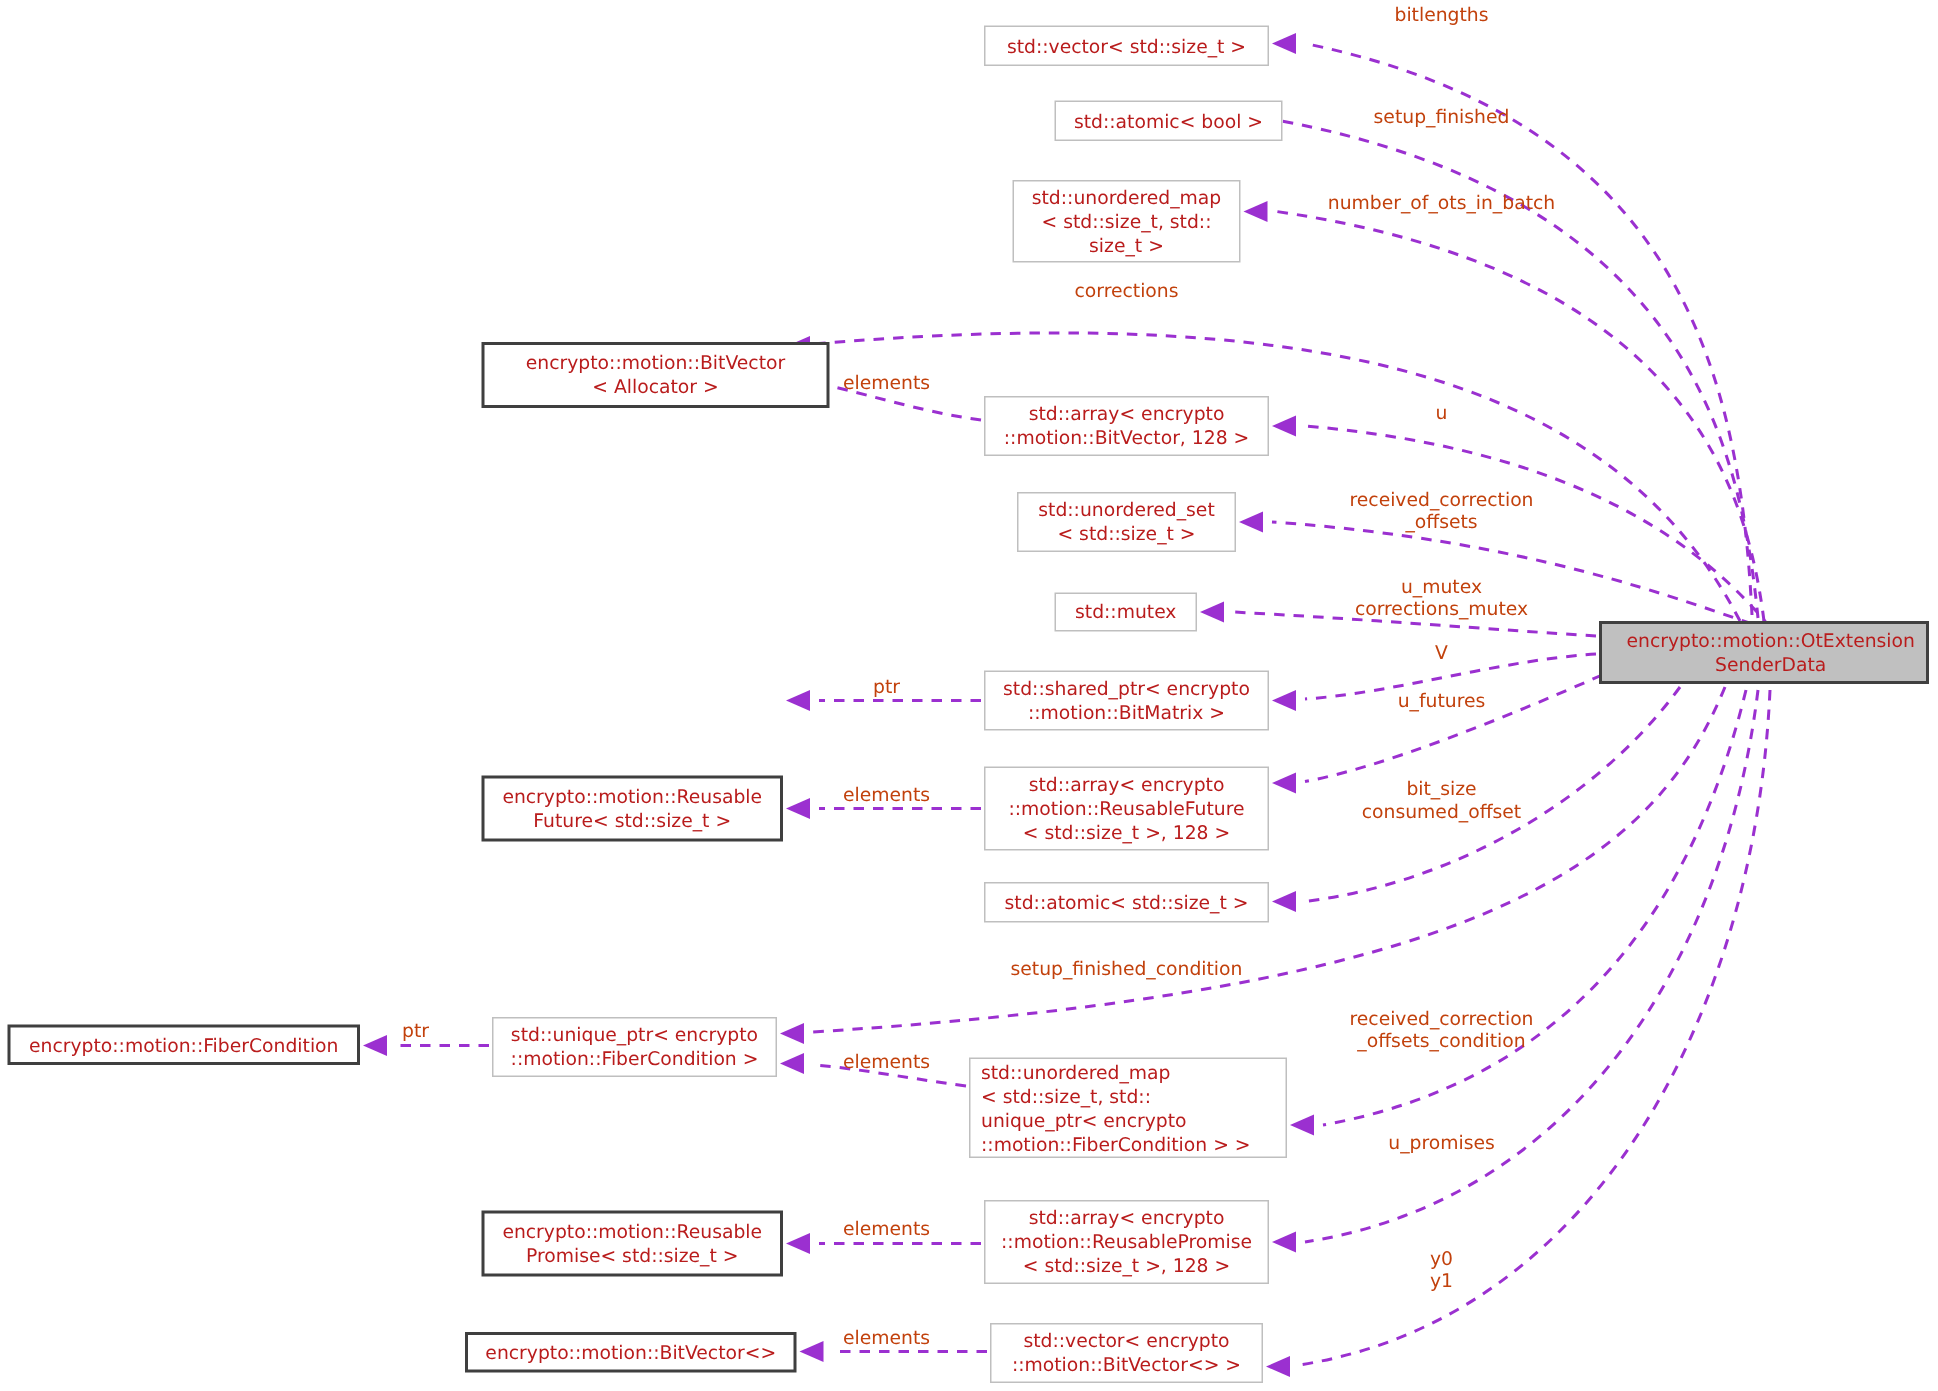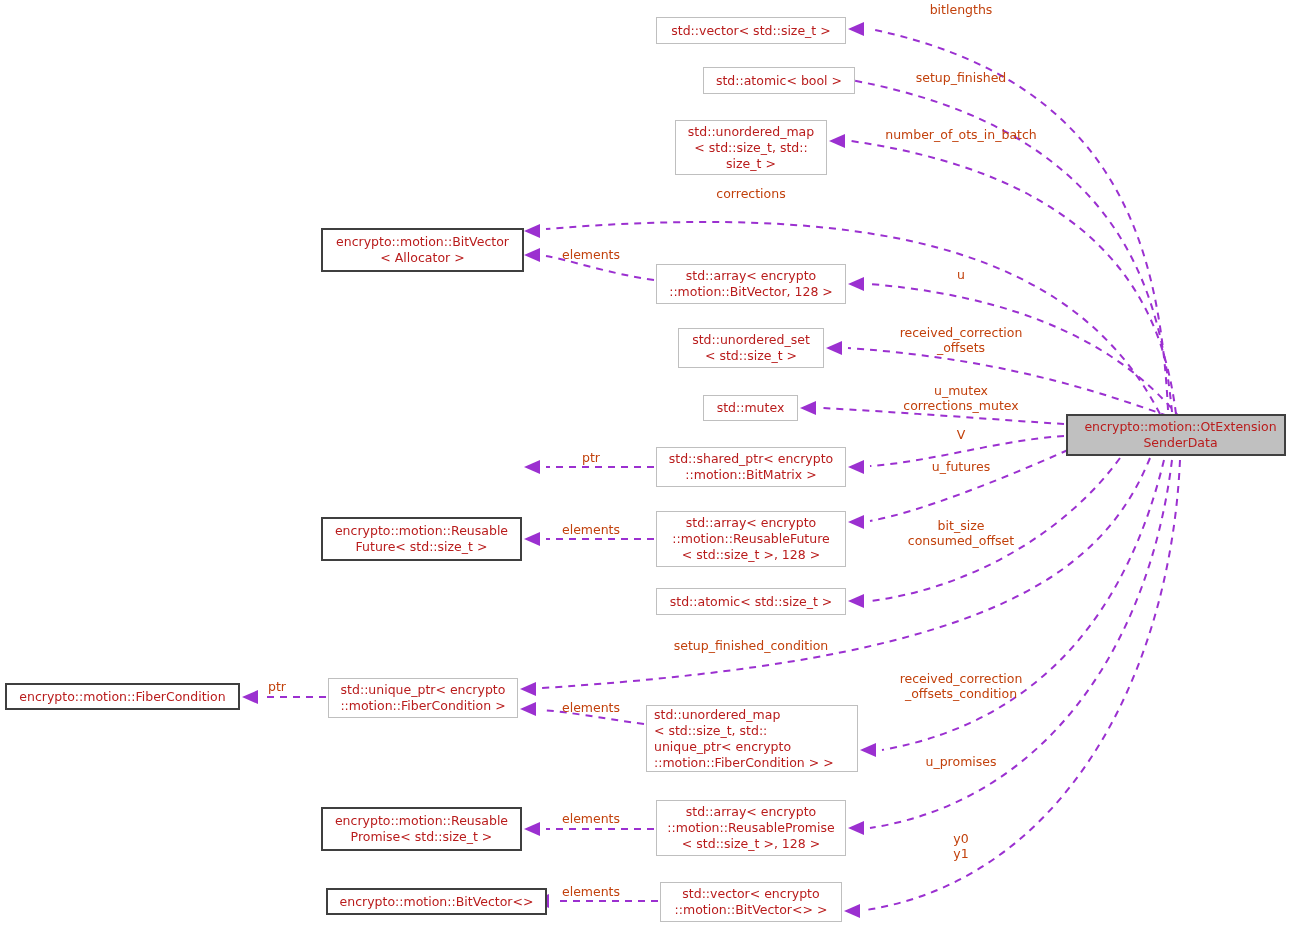--- a/index.html
+++ b/index.html
@@ -133,21 +133,21 @@
     <div class="edge-label" style="left: 591px; top: 522px;">elements</div>
     <div class="edge-label" style="left: 277px; top: 679px;">ptr</div>
     <div class="edge-label" style="left: 591px; top: 700px;">elements</div>
     <div class="edge-label" style="left: 591px; top: 811px;">elements</div>
     <div class="edge-label" style="left: 591px; top: 884px;">elements</div>
     <div class="node" style="left: 656px; top: 17px; width: 190px; height: 27px;">std::vector&lt; std::size_t &gt;</div>
     <div class="node" style="left: 675px; top: 67px; width: 152px; height: 27px; margin-left: 28px;">std::atomic&lt; bool &gt;</div>
     <div class="node" style="left: 675px; top: 120px; width: 152px; height: 55px;">std::unordered_map
 &lt; std::size_t, std::
 size_t &gt;</div>
-    <div class="node strong" style="left: 321px; top: 228px; width: 203px; height: 44px;">encrypto::motion::BitVector
+    <div class="node strong" style="left: 321px; top: 228px; width: 232px; height: 44px;">encrypto::motion::BitVector
 &lt; Allocator &gt;</div>
     <div class="node" style="left: 656px; top: 264px; width: 190px; height: 40px;">std::array&lt; encrypto
 ::motion::BitVector, 128 &gt;</div>
     <div class="node" style="left: 678px; top: 328px; width: 146px; height: 40px;">std::unordered_set
 &lt; std::size_t &gt;</div>
     <div class="node" style="left: 703px; top: 395px; width: 95px; height: 26px;">std::mutex</div>
     <div class="node" style="left: 656px; top: 447px; width: 190px; height: 40px;">std::shared_ptr&lt; encrypto
 ::motion::BitMatrix &gt;</div>
     <div class="node strong" style="left: 321px; top: 517px; width: 201px; height: 44px;">encrypto::motion::Reusable
 Future&lt; std::size_t &gt;</div>
@@ -160,18 +160,18 @@
 ::motion::FiberCondition &gt;</div>
     <div class="node leftalign" style="left: 646px; top: 705px; width: 212px; height: 67px;">std::unordered_map
 &lt; std::size_t, std::
 unique_ptr&lt; encrypto
 ::motion::FiberCondition &gt; &gt;</div>
     <div class="node strong" style="left: 321px; top: 807px; width: 201px; height: 44px;">encrypto::motion::Reusable
 Promise&lt; std::size_t &gt;</div>
     <div class="node" style="left: 656px; top: 800px; width: 190px; height: 56px;">std::array&lt; encrypto
 ::motion::ReusablePromise
 &lt; std::size_t &gt;, 128 &gt;</div>
-    <div class="node strong" style="left: 310px; top: 888px; width: 221px; height: 27px; margin-left: 16px;">encrypto::motion::BitVector&lt;&gt;</div>
+    <div class="node strong" style="left: 310px; top: 888px; width: 221px; height: 27px;">encrypto::motion::BitVector&lt;&gt;</div>
     <div class="node" style="left: 660px; top: 882px; width: 182px; height: 40px;">std::vector&lt; encrypto
 ::motion::BitVector&lt;&gt; &gt;</div>
     <div class="node center" style="left: 1066px; top: 414px; width: 220px; height: 42px;">encrypto::motion::OtExtension
 SenderData</div>
   </div>
 
 </body></html>

